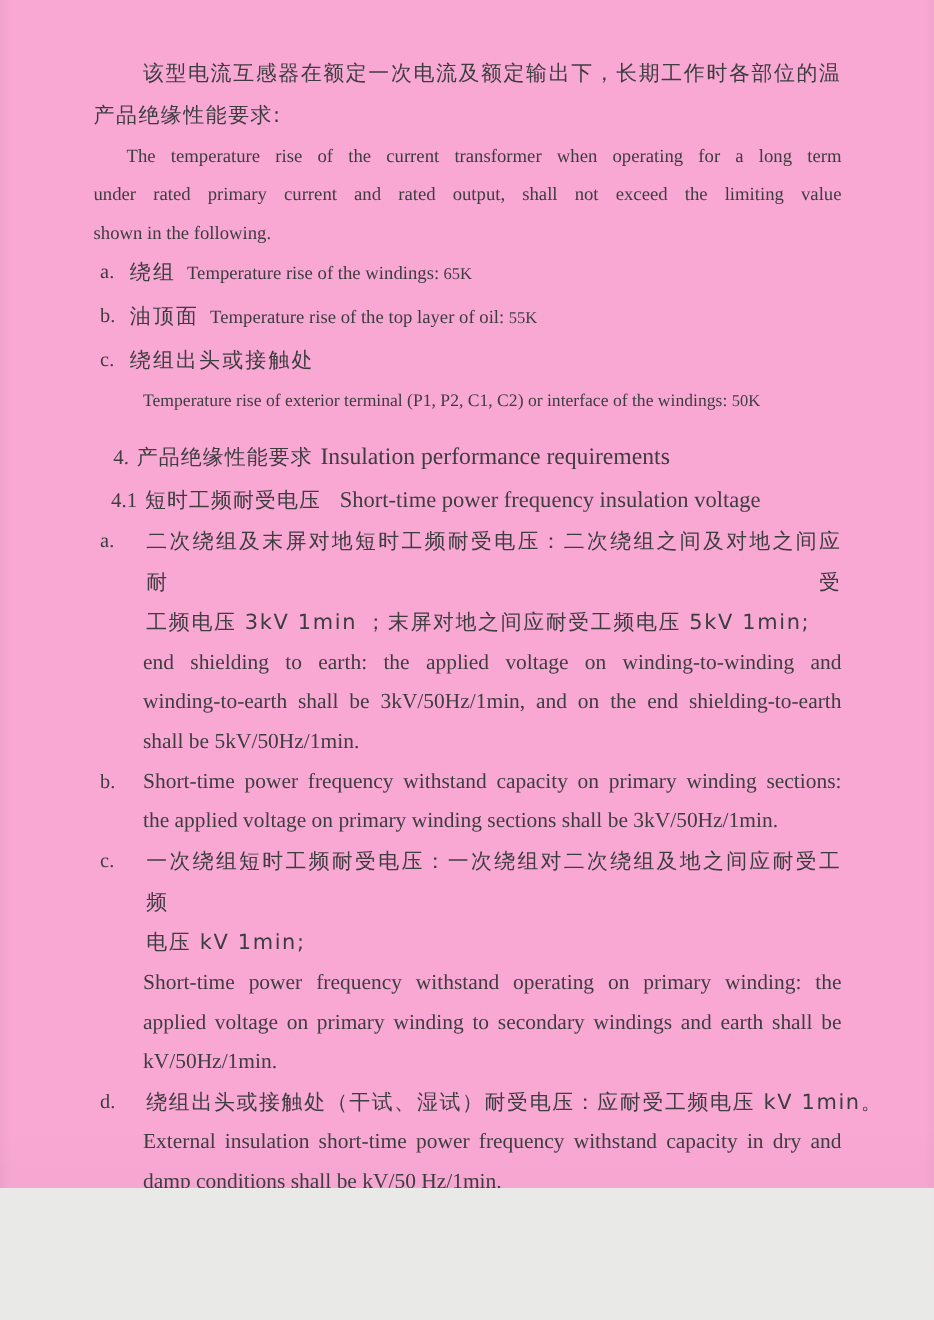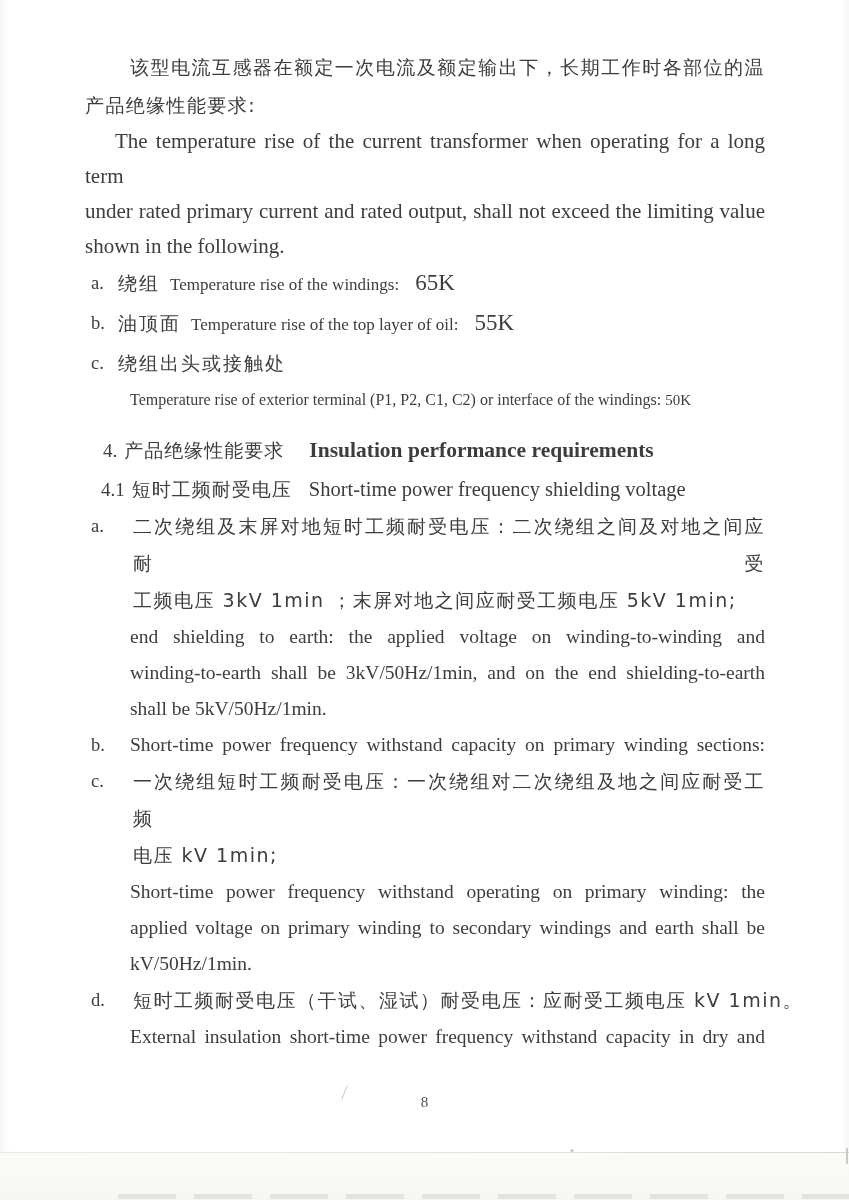--- a/index.html
+++ b/index.html
@@ -1,47 +1,47 @@
 <!DOCTYPE html>
 <html><head>
 <meta charset="utf-8">
 <style>
   html,body{margin:0;padding:0;background:#e9e9e7;}
   .sheet{
-    position:relative;width:849px;height:1200px;margin:0 auto;
-    background:#ffffff;color:#3d3d40;overflow:hidden;
+    position:relative;width:849px;height:1080px;margin:0 auto;
+    background:#f9a8d4;color:#3d3d40;overflow:hidden;
   }
   .sheet::before{
     content:"";position:absolute;inset:0;pointer-events:none;
     background:
       linear-gradient(90deg,rgba(0,0,0,0.035),rgba(0,0,0,0) 10px),
       linear-gradient(270deg,rgba(0,0,0,0.03),rgba(0,0,0,0) 8px),
       linear-gradient(0deg,rgba(0,0,0,0.015),rgba(0,0,0,0) 60px);
   }
   .content{position:absolute;left:85px;top:48px;width:680px;}
   .zh{font-family:"DejaVu Sans",sans-serif;}
   .en{font-family:"Liberation Serif",serif;}
   .ln{display:block;white-space:nowrap;}
   .j{text-align:justify;text-align-last:justify;text-justify:inter-character;white-space:normal;}
   
   .intro-zh .ln{font-size:19px;line-height:38px;letter-spacing:1.4px;}
   .intro-zh .first{text-indent:45px;}
-  .intro-en .ln{font-size:21px;line-height:35px;}
+  .intro-en .ln{font-size:17px;line-height:35px;}
   .intro-en .first{text-indent:30px;}
   
   .temp-item{position:relative;padding-left:33px;font-size:19px;line-height:38px;}
   .temp-item .marker{position:absolute;left:6px;font-family:"Liberation Serif",serif;font-size:18.5px;}
   .temp-item .t-zh{letter-spacing:2px;}
   .temp-item .t-en{font-family:Liberation Serif, serif;font-size:17px;margin-left:10px;}
-  .temp-item .t-val{font-family:"Liberation Serif",serif;font-size:23px;margin-left:16px;}
+  .temp-item .t-val{font-family:"Liberation Serif",serif;font-size:15px;margin-left:4px;}
   .temp-detail{padding-left:45px;line-height:36px;font-family:"Liberation Serif",serif;font-size:16px;}
   .temp-detail .t-val{font-size:15px;margin-left:4px;}
   
   .sec4{margin-top:12px;line-height:40px;font-size:19px;letter-spacing:1px;margin-left:18px;}
-  .sec4 .sec-en{font-family:"Liberation Serif",serif;font-size:21.5px;letter-spacing:0;margin-left:18px;font-weight:bold;}
+  .sec4 .sec-en{font-family:"Liberation Serif",serif;font-size:21.5px;letter-spacing:0;}
   .sec41{line-height:36px;font-size:19px;letter-spacing:1px;margin-left:16px;}
   .sec41 .sec-en{font-family:"Liberation Serif",serif;font-size:20.5px;letter-spacing:0;margin-left:10px;}
   .sec-num{font-family:"Liberation Serif",serif;font-size:19px;letter-spacing:0;}
   
   .item{position:relative;}
   .item .marker{position:absolute;left:6px;top:0;font-family:"Liberation Serif",serif;font-size:18.5px;line-height:37px;}
   .item .zh-lines{padding-left:48px;}
   .item .zh-lines .ln{font-size:19px;line-height:37px;letter-spacing:1.5px;}
   .item .en-lines{padding-left:45px;}
   .item .en-lines .ln{font-family:"Liberation Serif",serif;font-size:19.5px;line-height:36px;}
@@ -93,63 +93,65 @@
     </div>
 
     <div class="sec4 zh">
       <span class="sec-num">4.</span>
       <span class="sec-zh">产品绝缘性能要求</span>
       <span class="sec-en">Insulation performance requirements</span>
     </div>
     <div class="sec41 zh">
       <span class="sec-num">4.1</span>
       <span class="sec-zh">短时工频耐受电压</span>
-      <span class="sec-en">Short-time power frequency shielding voltage</span>
+      <span class="sec-en">Short-time power frequency insulation voltage</span>
     </div>
 
     <div class="item">
       <span class="marker">a.</span>
       <div class="zh-lines zh">
         <span class="ln j">二次绕组及末屏对地短时工频耐受电压：二次绕组之间及对地之间应耐受</span>
         <span class="ln">工频电压 3kV 1min ；末屏对地之间应耐受工频电压 5kV 1min;</span>
       </div>
       <div class="en-lines">
         <span class="ln j">end shielding to earth: the applied voltage on winding-to-winding and</span>
         <span class="ln j">winding-to-earth shall be 3kV/50Hz/1min, and on the end shielding-to-earth</span>
         <span class="ln">shall be 5kV/50Hz/1min.</span>
       </div>
     </div>
 
     <div class="item">
       <span class="marker">b.</span>
       <div class="en-lines">
         <span class="ln j">Short-time power frequency withstand capacity on primary winding sections:</span>
+        <span class="ln">the applied voltage on primary winding sections shall be 3kV/50Hz/1min.</span>
       </div>
     </div>
 
     <div class="item">
       <span class="marker">c.</span>
       <div class="zh-lines zh">
         <span class="ln j">一次绕组短时工频耐受电压：一次绕组对二次绕组及地之间应耐受工频</span>
         <span class="ln">电压 kV 1min;</span>
       </div>
       <div class="en-lines">
         <span class="ln j">Short-time power frequency withstand operating on primary winding: the</span>
         <span class="ln j">applied voltage on primary winding to secondary windings and earth shall be</span>
         <span class="ln">kV/50Hz/1min.</span>
       </div>
     </div>
 
     <div class="item">
       <span class="marker">d.</span>
       <div class="zh-lines zh">
-        <span class="ln">短时工频耐受电压（干试、湿试）耐受电压：应耐受工频电压 kV 1min。</span>
+        <span class="ln">绕组出头或接触处（干试、湿试）耐受电压：应耐受工频电压 kV 1min。</span>
       </div>
       <div class="en-lines">
         <span class="ln j">External insulation short-time power frequency withstand capacity in dry and</span>
+        <span class="ln">damp conditions shall be kV/50 Hz/1min.</span>
       </div>
     </div>
 
   </div>
 
   <div class="slash-mark"></div>
   <div class="speck"></div>
   <div class="page-num">8</div>
   <div class="paper-edge"></div>
   <div class="below-edge"></div>

